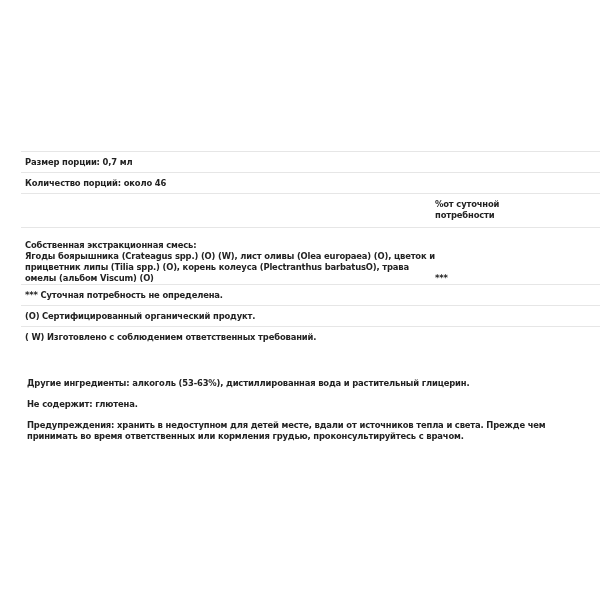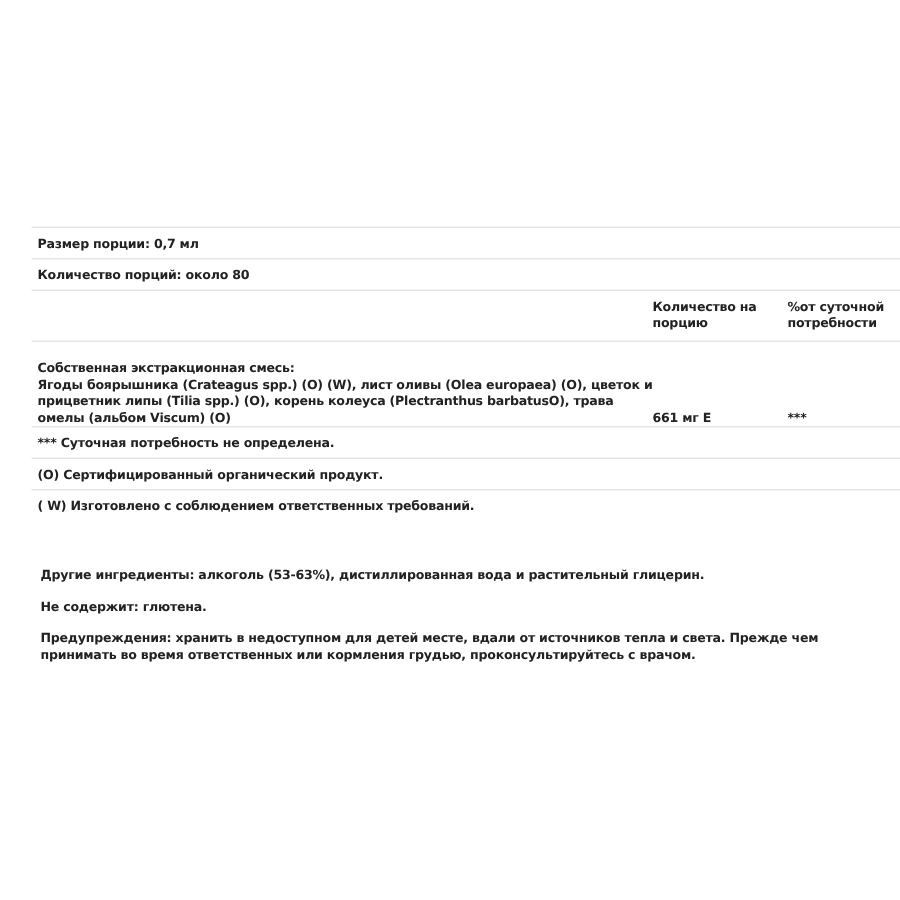--- a/index.html
+++ b/index.html
@@ -49,33 +49,31 @@
     .notes p { margin: 0 0 10px 16px; padding-left: 4px; }
   </style>
 </head>
 <body>
 
 <div class="table">
   <div class="row simple">
     <span>Размер порции: 0,7 мл</span>
   </div>
   <div class="row simple">
-    <span>Количество порций: около 80</span>
+    <span>Количество порций: около 46</span>
   </div>
   <div class="row header">
     <div class="col-main"></div>
-    <div class="col-amount">Количество на порцию</div>
     <div class="col-dv">%от суточной потребности</div>
   </div>
   <div class="row blend">
     <div class="col-main">
       <div>Собственная экстракционная смесь:</div>
       <div>Ягоды боярышника (Crateagus spp.) (O) (W), лист оливы (Olea europaea) (O), цветок и прицветник липы (Tilia spp.) (O), корень колеуса (Plectranthus barbatusO), трава омелы (альбом Viscum) (O)</div>
     </div>
-    <div class="col-amount">661 мг E</div>
     <div class="col-dv">***</div>
   </div>
   <div class="row simple">
     <span>*** Суточная потребность не определена.</span>
   </div>
   <div class="row simple">
     <span>(O) Сертифицированный органический продукт.</span>
   </div>
   <div class="row simple">
     <span>( W) Изготовлено с соблюдением ответственных требований.</span>

